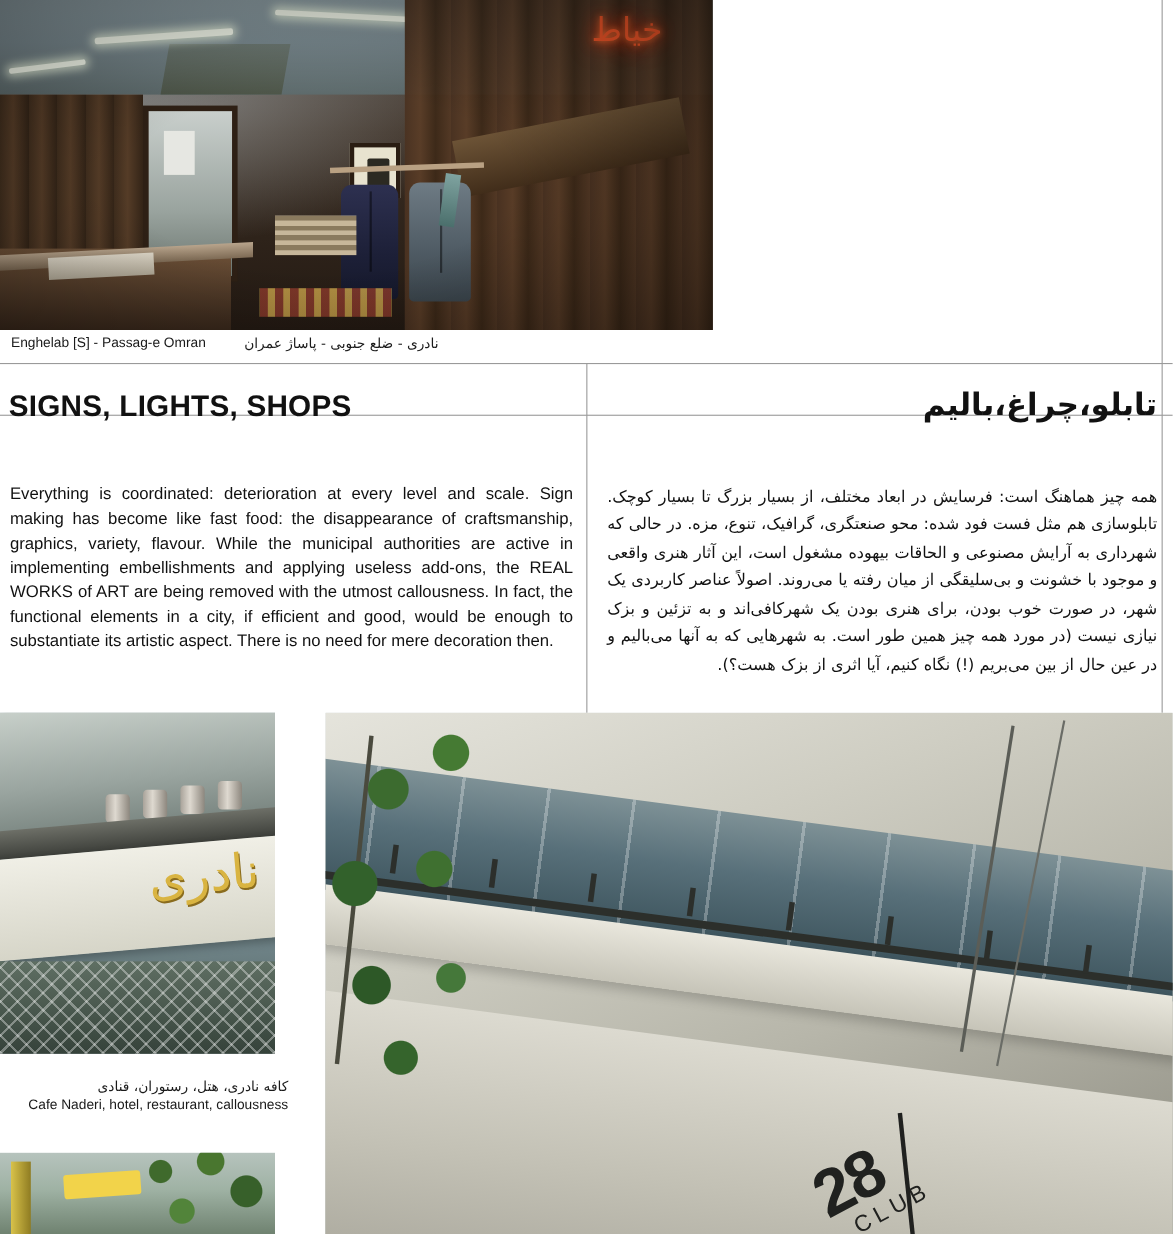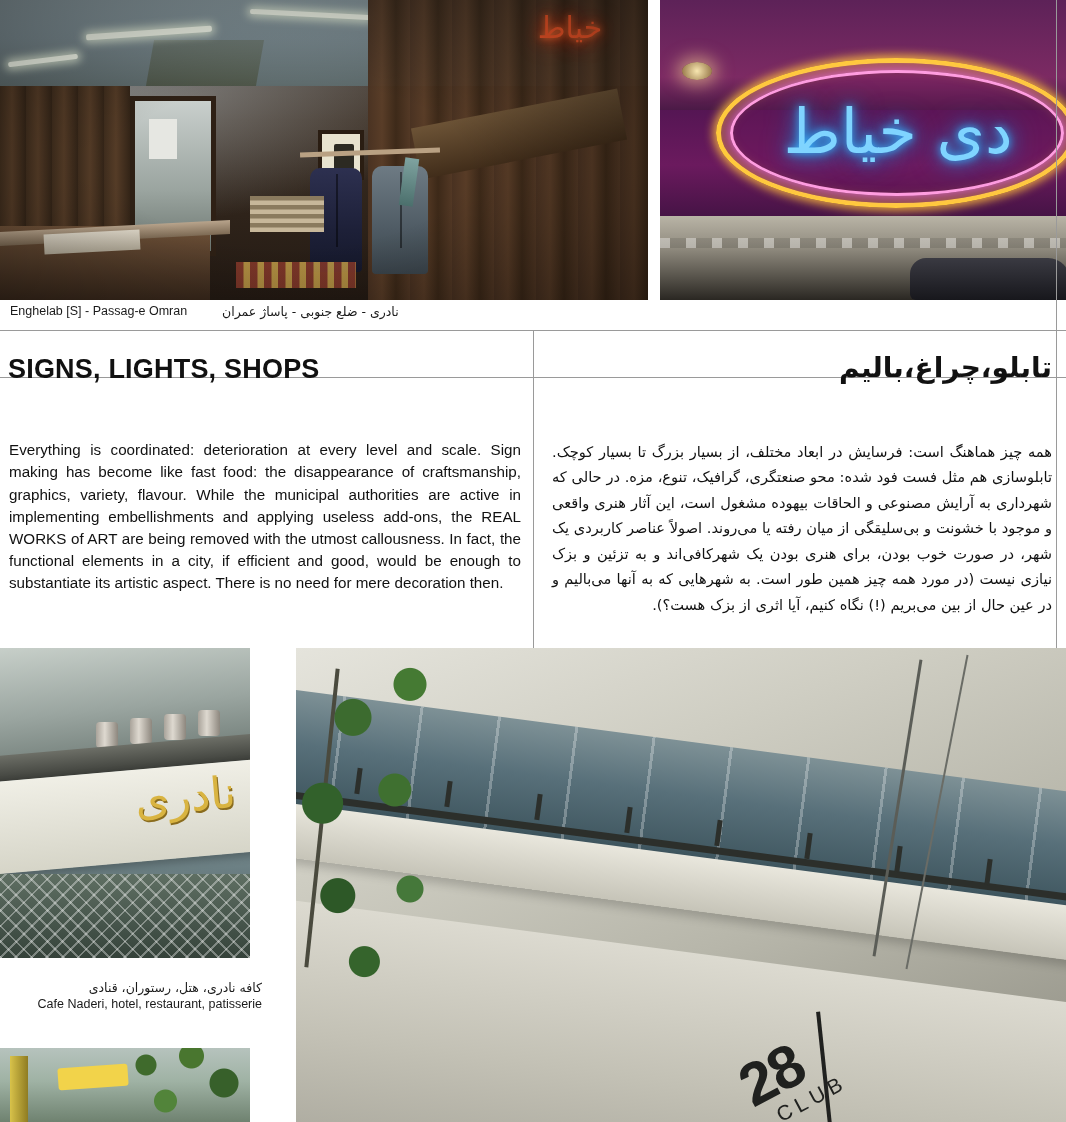--- a/index.html
+++ b/index.html
@@ -465,29 +465,20 @@
     <div class="scarf"></div>
     <div class="shelf-stack"></div>
     <div class="counter-rug"></div>
     <div class="counter"></div>
     <div class="counter-top"></div>
     <div class="papers"></div>
     <div class="neon-top">خیاط</div>
     <div class="shadow-vignette"></div>
   </div>
 
-  <div class="photo photo-neon">
-    <div class="neon-ceiling"></div>
-    <div class="neon-lamp"></div>
-    <div class="neon-oval"></div>
-    <div class="neon-oval-inner"></div>
-    <div class="neon-text">دی خیاط</div>
-    <div class="neon-building"></div>
-    <div class="neon-car"></div>
-  </div>
 </div>
 
 <div class="caption-row">
   <div class="caption-en">Enghelab [S] - Passag-e Omran</div>
   <div class="caption-fa">نادری - ضلع جنوبی - پاساژ عمران</div>
 </div>
 
 <div class="rule-top"></div>
 <div class="rule-mid"></div>
 <div class="vrule-right"></div>
@@ -506,21 +497,21 @@
   <div class="sd-cylinder c3"></div>
   <div class="sd-cylinder c4"></div>
   <div class="sd-band"></div>
   <div class="sd-panel"></div>
   <div class="sd-letters">نادری</div>
   <div class="sd-grille"></div>
 </div>
 
 <div class="caption2">
   <span class="fa">کافه نادری، هتل، رستوران، قنادی</span>
-  <span class="en">Cafe Naderi, hotel, restaurant, patisserie</span>
+  <span class="en">Cafe Naderi, hotel, restaurant, callousness</span>
 </div>
 
 <div class="photo-sign-detail2">
   <div class="sd2-leaves"></div>
   <div class="sd2-yellow"></div>
   <div class="sd2-bar"></div>
 </div>
 
 <div class="photo-club28">
   <div class="cl-facade"></div>

